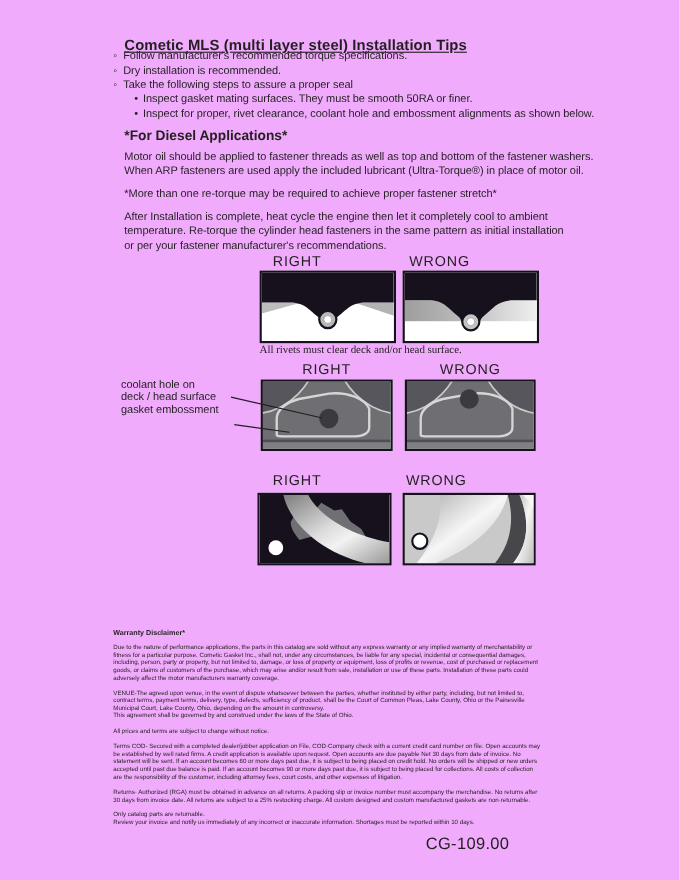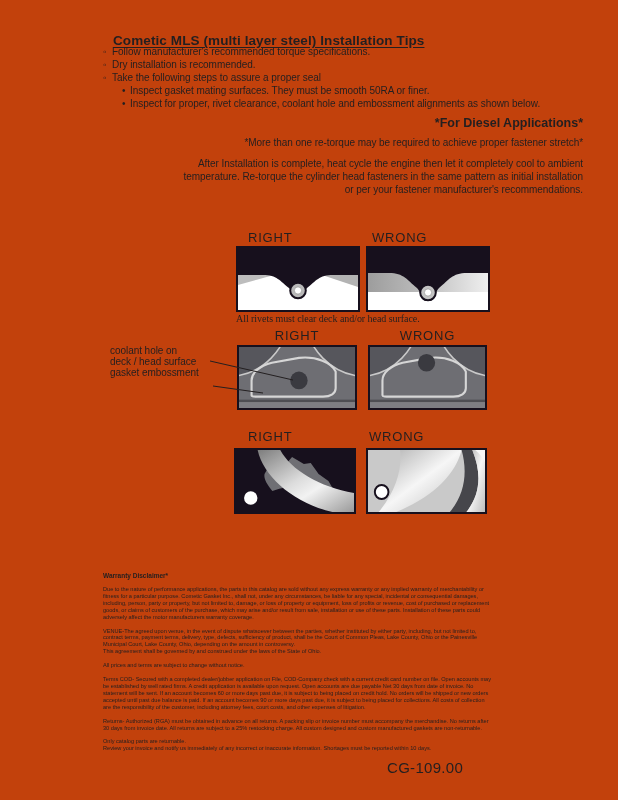--- a/index.html
+++ b/index.html
@@ -1,32 +1,32 @@
 <!DOCTYPE html>
 <html><head>
 <meta charset="utf-8">
 <style>
   html,body { margin:0; padding:0; background:#ffffff; }
   .page {
-    position:relative; width:618px; height:800px; background:#c2410c;
+    position:relative; width:618px; height:800px; background:#f0abfc;
     font-family:"Liberation Sans", sans-serif; color:#231f20; overflow:hidden;
   }
   
   .title {
     position:absolute; left:113px; top:24px; font-size:13.5px; font-weight:bold;
     text-decoration:underline; text-underline-offset:2px; letter-spacing:0.1px;
   }
   .tips { position:absolute; left:103px; top:45px; width:470px; list-style:none; margin:0; padding:0;
           font-size:10px; line-height:13px; letter-spacing:-0.05px; }
   .tips li { position:relative; padding-left:9px; }
   .tips li.lvl1::before { content:"◦"; position:absolute; left:0; top:0; font-size:10px; }
   .tips li.lvl2 { padding-left:27px; }
   .tips li.lvl2::before { content:"•"; position:absolute; left:19px; top:0; font-size:10px; }
   
-  .diesel { position:absolute; left:113px; top:116px; width:470px;text-align:right; }
+  .diesel { position:absolute; left:113px; top:116px; width:470px; }
   .diesel h2 { margin:0 0 6px 0; font-size:12.5px; font-weight:bold; }
   .diesel p { margin:0 0 8px 0; font-size:10px; line-height:13px; letter-spacing:-0.05px; white-space:pre-line; }
   
   .fig-label { position:absolute; font-size:13px; letter-spacing:0.8px; color:#231f20; }
   .fig-label.centered { text-align:center; }
   .panel { position:absolute; border:2px solid #17101d; background:#fff; }
   .panel svg { display:block; }
   .caption { position:absolute; font-size:10px; line-height:12px; letter-spacing:-0.05px; white-space:pre-line; }
   .callout { position:absolute; font-size:10px; line-height:10.5px; width:98px; white-space:pre-line; letter-spacing:-0.05px; }
   .leader-overlay { position:absolute; left:112px; top:336px; z-index:5; pointer-events:none; }
@@ -47,20 +47,22 @@
   <ul class="tips">
     <li class="lvl1">Follow manufacturer's recommended torque specifications.</li>
     <li class="lvl1">Dry installation is recommended.</li>
     <li class="lvl1">Take the following steps to assure a proper seal</li>
     <li class="lvl2">Inspect gasket mating surfaces.  They must be smooth 50RA or finer.</li>
     <li class="lvl2">Inspect for proper, rivet clearance, coolant hole and embossment alignments as shown below.</li>
   </ul>
 
   <section class="diesel">
     <h2>*For Diesel Applications*</h2>
+    <p>Motor oil should be applied to fastener threads as well as top and bottom of the fastener washers.
+When ARP fasteners are used apply the included lubricant (Ultra-Torque®) in place of motor oil.</p>
     <p>*More than one re-torque may be required to achieve proper fastener stretch*</p>
     <p>After Installation is complete, heat cycle the engine then let it completely cool to ambient
 temperature. Re-torque the cylinder head fasteners in the same pattern as initial installation
 or per your fastener manufacturer's recommendations.</p>
   </section>
 
   <div class="fig-label" style="left:248px; top:230px;">RIGHT</div>
   <div class="fig-label" style="left:372px; top:230px;">WRONG</div>
 
   <div class="panel" style="left:236px; top:246px;">

